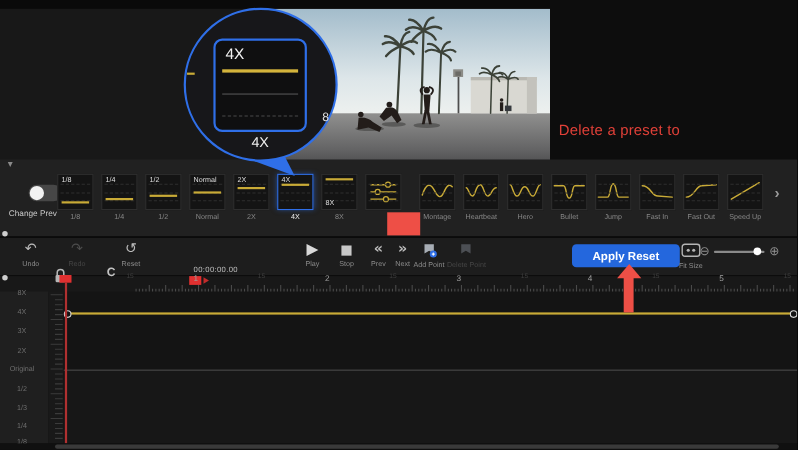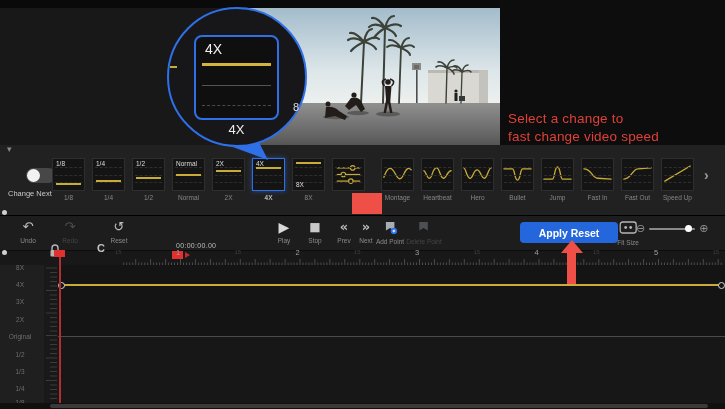--- a/index.html
+++ b/index.html
@@ -148,30 +148,29 @@
         <path d="M98 99 q8 -1 13 4 l8 5 -2 4 -10 -4 -10 2 z"></path>
         <circle cx="228" cy="83" r="1.6"></circle>
         <rect x="226.5" y="85" width="3" height="8"></rect>
         <rect x="231" y="88" width="6" height="5" fill="#35383c"></rect>
       </g>
     </svg>
   </div>
 
   <div class="abs" id="right-black"></div>
   <div class="abs ann-text" style="left:508px;top:110px;z-index:40;">
-    <div>Select a change to</div>
-    <div>fast change video speed</div>
+    <div>Delete a preset to</div>
   </div>
 
   <div class="abs" id="preset-panel"></div>
   <div class="abs" id="panel-caret">▾</div>
   <div class="abs" id="pitch-toggle">
     <div id="pitch-knob"></div>
   </div>
-  <div class="abs" id="pitch-label">Change Next</div>
+  <div class="abs" id="pitch-label">Change Prev</div>
   <div class="abs" id="preset-tiles">
       <div class="pcol">
         <div class="ptile">
           <div class="pgrid" style="top: 25%;"></div>
           <div class="pgrid" style="top: 50%;"></div>
           <div class="pgrid" style="top: 75%;"></div>
           <div class="pline" style="top: 82%;"></div>
           <span class="plab">1/8</span>
         </div>
         <div class="pcap">1/8</div>

